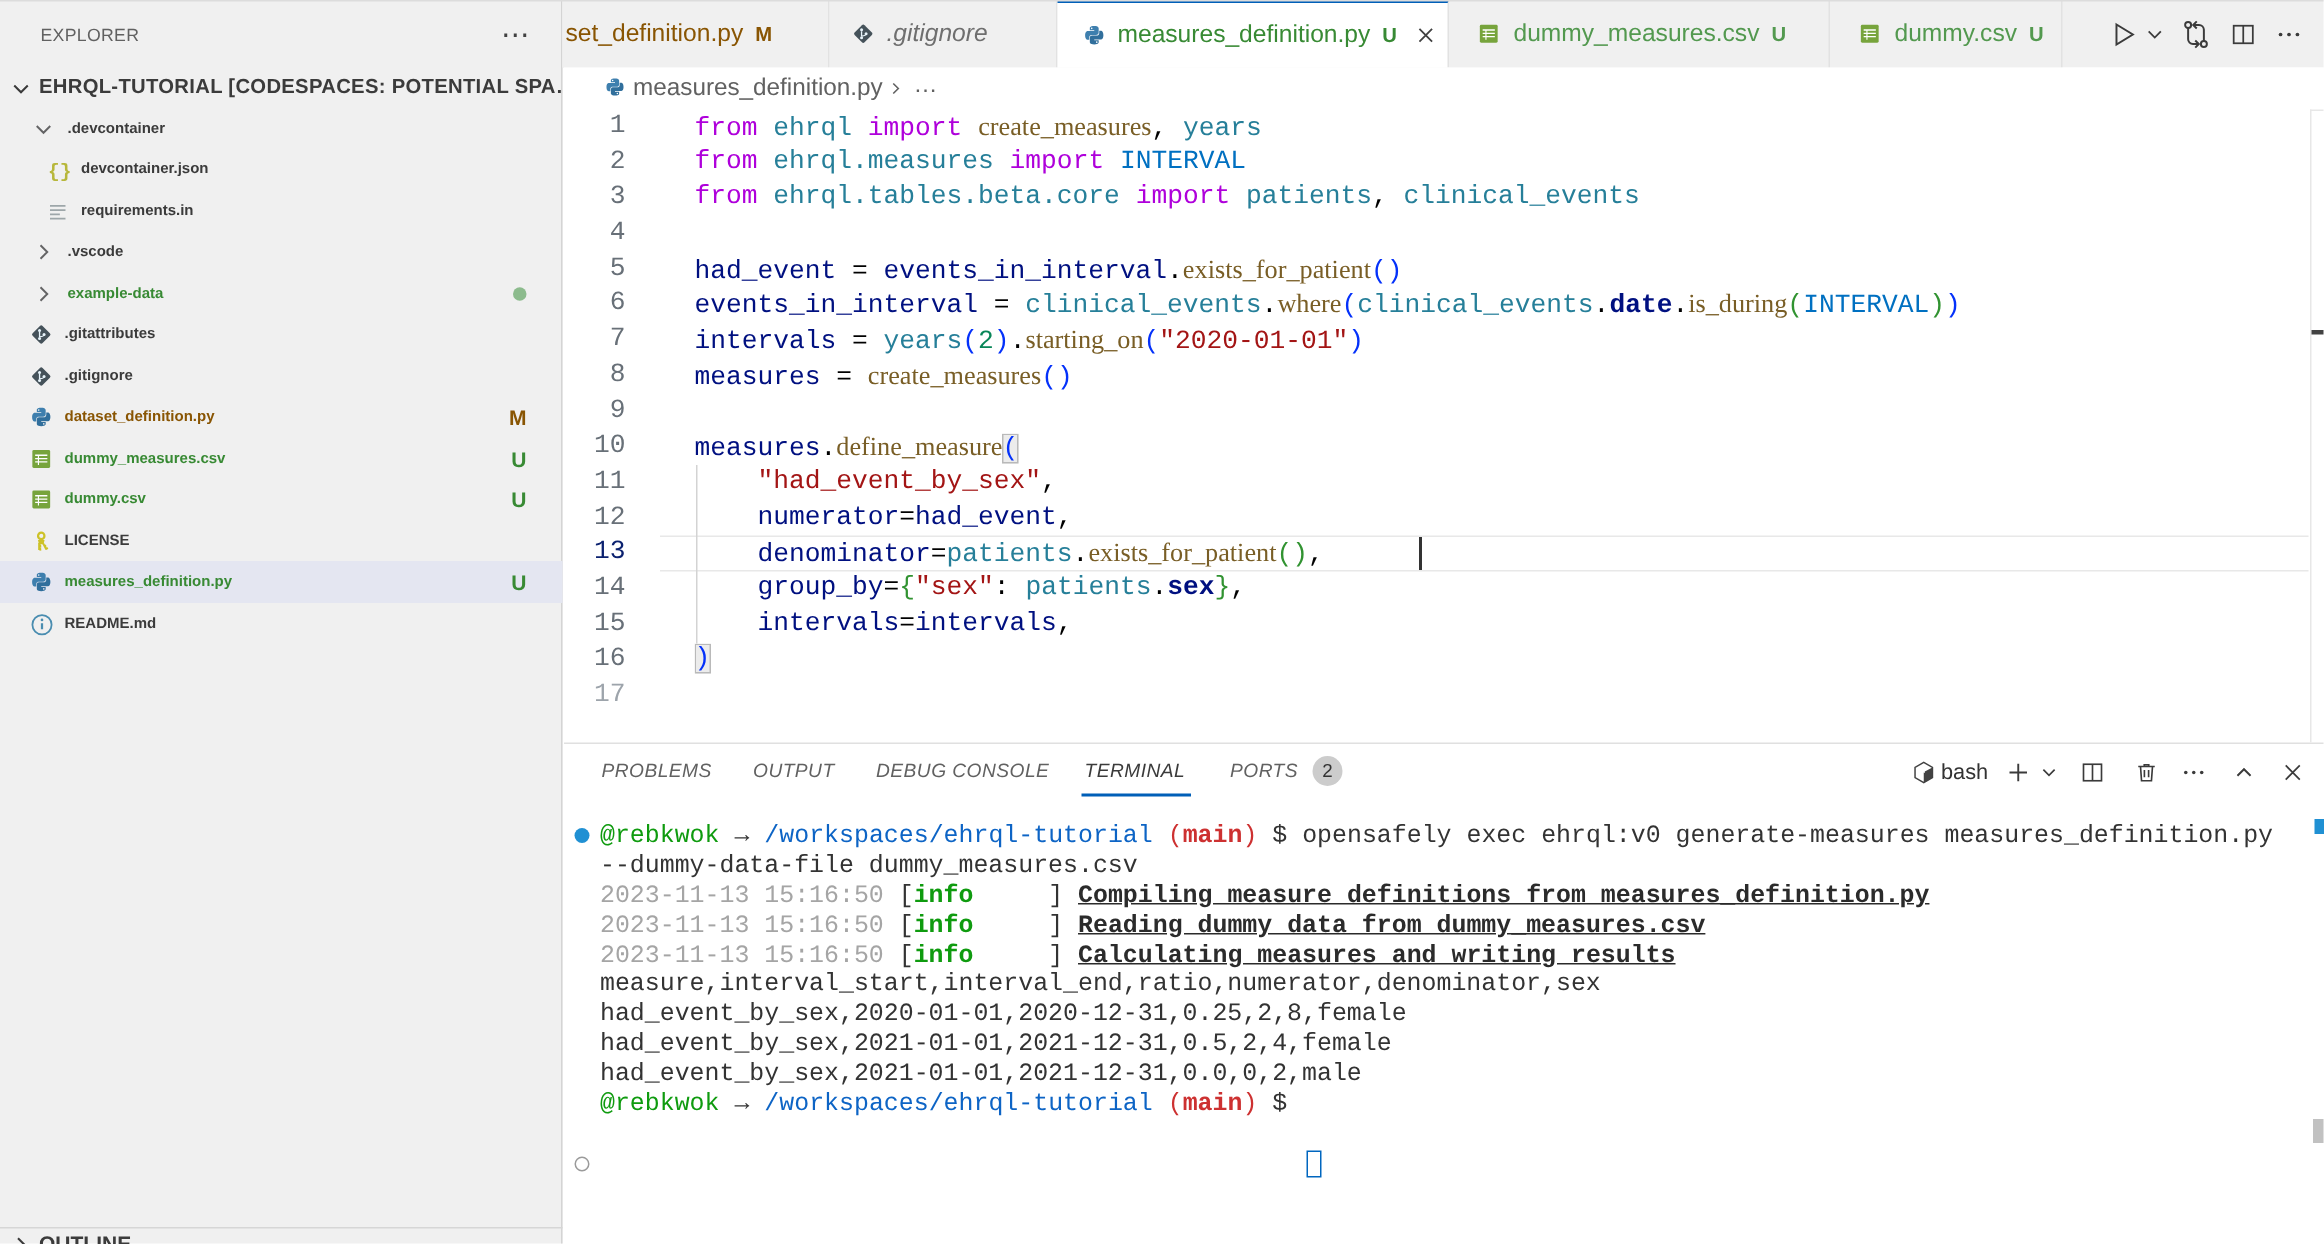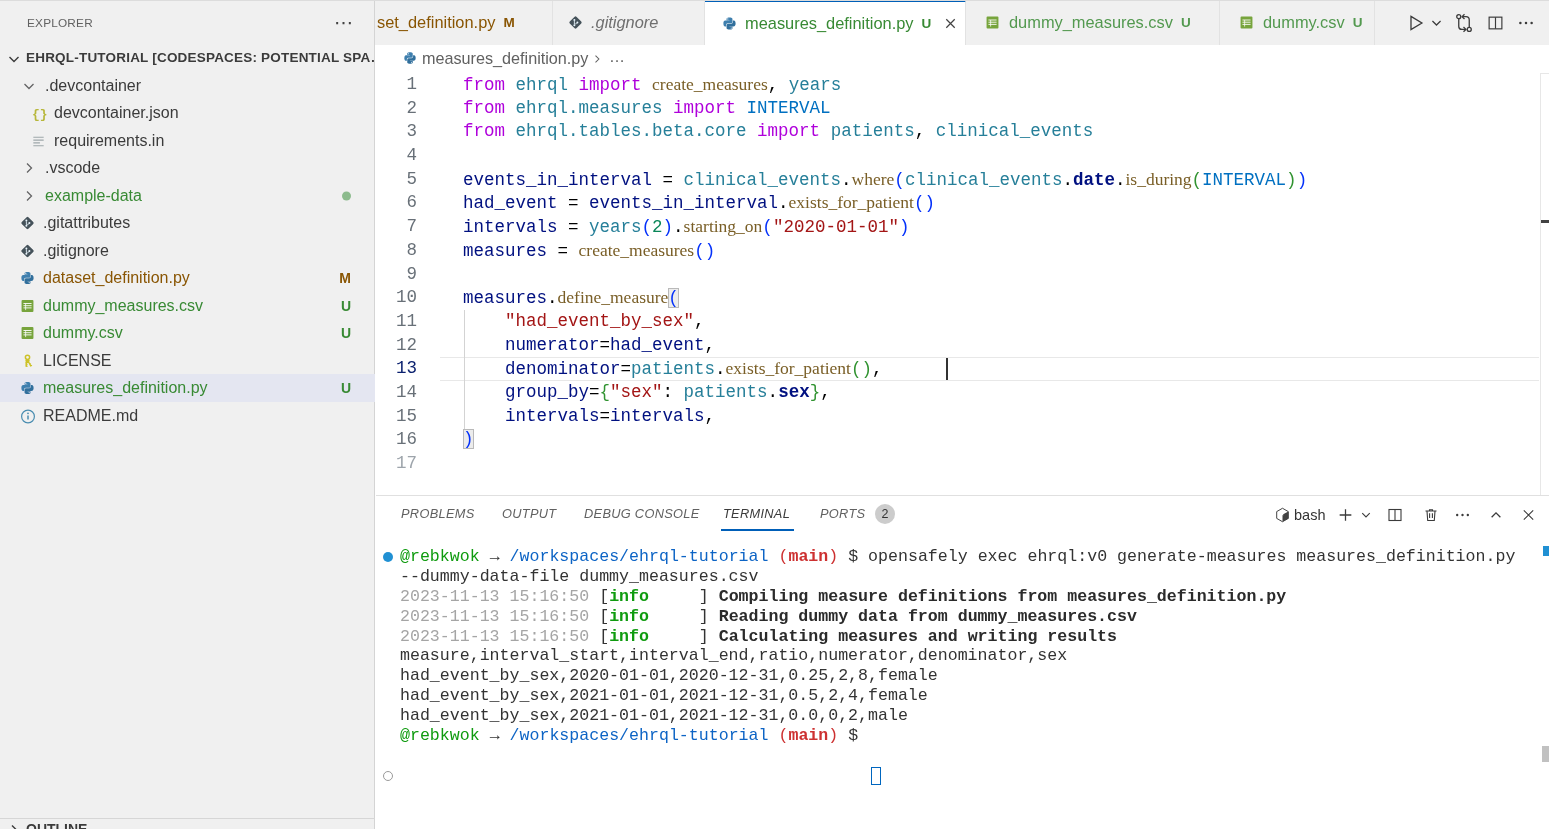--- a/index.html
+++ b/index.html
@@ -5,21 +5,21 @@
 html,body{width:1549px;height:829px;overflow:hidden;background:#fff;}
 #root{position:absolute;left:0;top:0;width:1549px;height:829px;font-family:"Liberation Sans",sans-serif;}
 .abs{position:absolute;}
 
 #sidebar{left:0;top:0;width:375px;height:829px;background:#f0f0f0;border-right:1px solid #d4d4d4;}
 .sbtitle{left:27px;top:16px;font-size:11.8px;color:#616161;letter-spacing:.2px;}
 .sbdots{left:334px;top:11px;font-size:19px;color:#424242;letter-spacing:1px;}
 .sechead{left:0;top:46px;width:374px;height:25px;overflow:hidden;}
 .sechead .lbl{position:absolute;left:26px;top:4px;font-size:13.5px;font-weight:bold;color:#3b3b3b;letter-spacing:.2px;white-space:nowrap;}
 .row{position:absolute;left:0;width:375px;height:28px;}
-.row .nm{position:absolute;top:50%;transform:translateY(-50%);font-size:16px;color:#3b3b3b;white-space:nowrap;}
+.row .nm{position:absolute;top:50%;transform:translateY(-50%);font-size:10px;color:#3b3b3b;white-space:nowrap;font-weight:bold;}
 .row .badge{position:absolute;right:24px;top:50%;transform:translateY(-50%);font-size:14px;font-weight:bold;}
 .row .icon{position:absolute;top:50%;transform:translateY(-50%);width:15px;height:15px;}
 .chev{position:absolute;top:50%;transform:translateY(-50%);width:16px;height:16px;}
 .green,.row .nm.green{color:#388a34;}
 .brown,.row .nm.brown{color:#895503;}
 .selrow{background:#e4e6f1;}
 
 #tabbar{left:375px;top:0;width:1174px;height:45px;background:#f0f0f0;}
 .tab{position:absolute;top:0;height:45px;background:#f0f0f0;border-right:1px solid #e2e2e2;display:flex;align-items:center;}
 .tab .tlabel{font-size:16.4px;white-space:nowrap;}
@@ -47,21 +47,21 @@
 #panel{left:376px;top:495px;width:1173px;height:334px;background:#fff;border-top:1px solid #e0e0e0;}
 .ptab{position:absolute;top:0;height:36px;line-height:36px;font-size:12.8px;color:#616161;letter-spacing:.3px;font-style:italic;}
 #term{position:absolute;left:24px;top:51px;font-family:"Liberation Mono",monospace;font-size:16.6px;color:#333;}
 #term div{height:19.9px;line-height:19.9px;white-space:pre;}
 .tg{color:#0f9b0f;}
 .tgb{color:#0f9b0f;font-weight:bold;}
 .tb{color:#0d64c5;font-weight:normal;}
 .tr{color:#cd3131;}
 .trb{color:#cd3131;font-weight:bold;}
 .tdim{color:#a5a5a5;}
-.tbold{font-weight:bold;color:#2b2b2b;}
+.tbold{font-weight:bold;color:#2b2b2b;text-decoration:underline;}
 .icbtn{position:absolute;top:50%;transform:translateY(-50%);}
 svg{display:block;}
 </style></head>
 <body>
 <div id="root">
 
 <div id="sidebar" class="abs">
   <div class="abs sbtitle">EXPLORER</div>
   <div class="abs sbdots">⋯</div>
   <div class="sechead abs">
@@ -321,22 +321,22 @@
         <div>14</div>
         <div>15</div>
         <div>16</div>
         <div style="color:#9da4ab">17</div>
       </div>
   <div class="code" id="code">
         <div><span class="kw">from</span> <span class="ns">ehrql</span> <span class="kw">import</span> <span class="fn">create_measures</span>, <span class="ns">years</span></div>
         <div><span class="kw">from</span> <span class="ns">ehrql.measures</span> <span class="kw">import</span> <span class="ct">INTERVAL</span></div>
         <div><span class="kw">from</span> <span class="ns">ehrql.tables.beta.core</span> <span class="kw">import</span> <span class="ns">patients</span>, <span class="ns">clinical_events</span></div>
         <div></div>
+        <div><span class="vr">had_event</span> = <span class="vr">events_in_interval</span>.<span class="fn">exists_for_patient</span><span class="p1">()</span></div>
         <div><span class="vr">events_in_interval</span> = <span class="ns">clinical_events</span>.<span class="fn">where</span><span class="p1">(</span><span class="ns">clinical_events</span>.<span class="prop">date</span>.<span class="fn">is_during</span><span class="p2">(</span><span class="ct">INTERVAL</span><span class="p2">)</span><span class="p1">)</span></div>
-        <div><span class="vr">had_event</span> = <span class="vr">events_in_interval</span>.<span class="fn">exists_for_patient</span><span class="p1">()</span></div>
         <div><span class="vr">intervals</span> = <span class="ns">years</span><span class="p1">(</span><span class="nu">2</span><span class="p1">)</span>.<span class="fn">starting_on</span><span class="p1">(</span><span class="st">"2020-01-01"</span><span class="p1">)</span></div>
         <div><span class="vr">measures</span> = <span class="fn">create_measures</span><span class="p1">()</span></div>
         <div></div>
         <div><span class="vr">measures</span>.<span class="fn">define_measure</span><span class="p1 bm">(</span></div>
         <div>    <span class="st">"had_event_by_sex"</span>,</div>
         <div>    <span class="vr">numerator</span>=<span class="vr">had_event</span>,</div>
         <div>    <span class="vr">denominator</span>=<span class="ns">patients</span>.<span class="fn">exists_for_patient</span><span class="p2">()</span>,</div>
         <div>    <span class="vr">group_by</span>=<span class="p2">{</span><span class="st">"sex"</span>: <span class="ns">patients</span>.<span class="prop">sex</span><span class="p2">}</span>,</div>
         <div>    <span class="vr">intervals</span>=<span class="vr">intervals</span>,</div>
         <div><span class="p1 bm">)</span></div>

